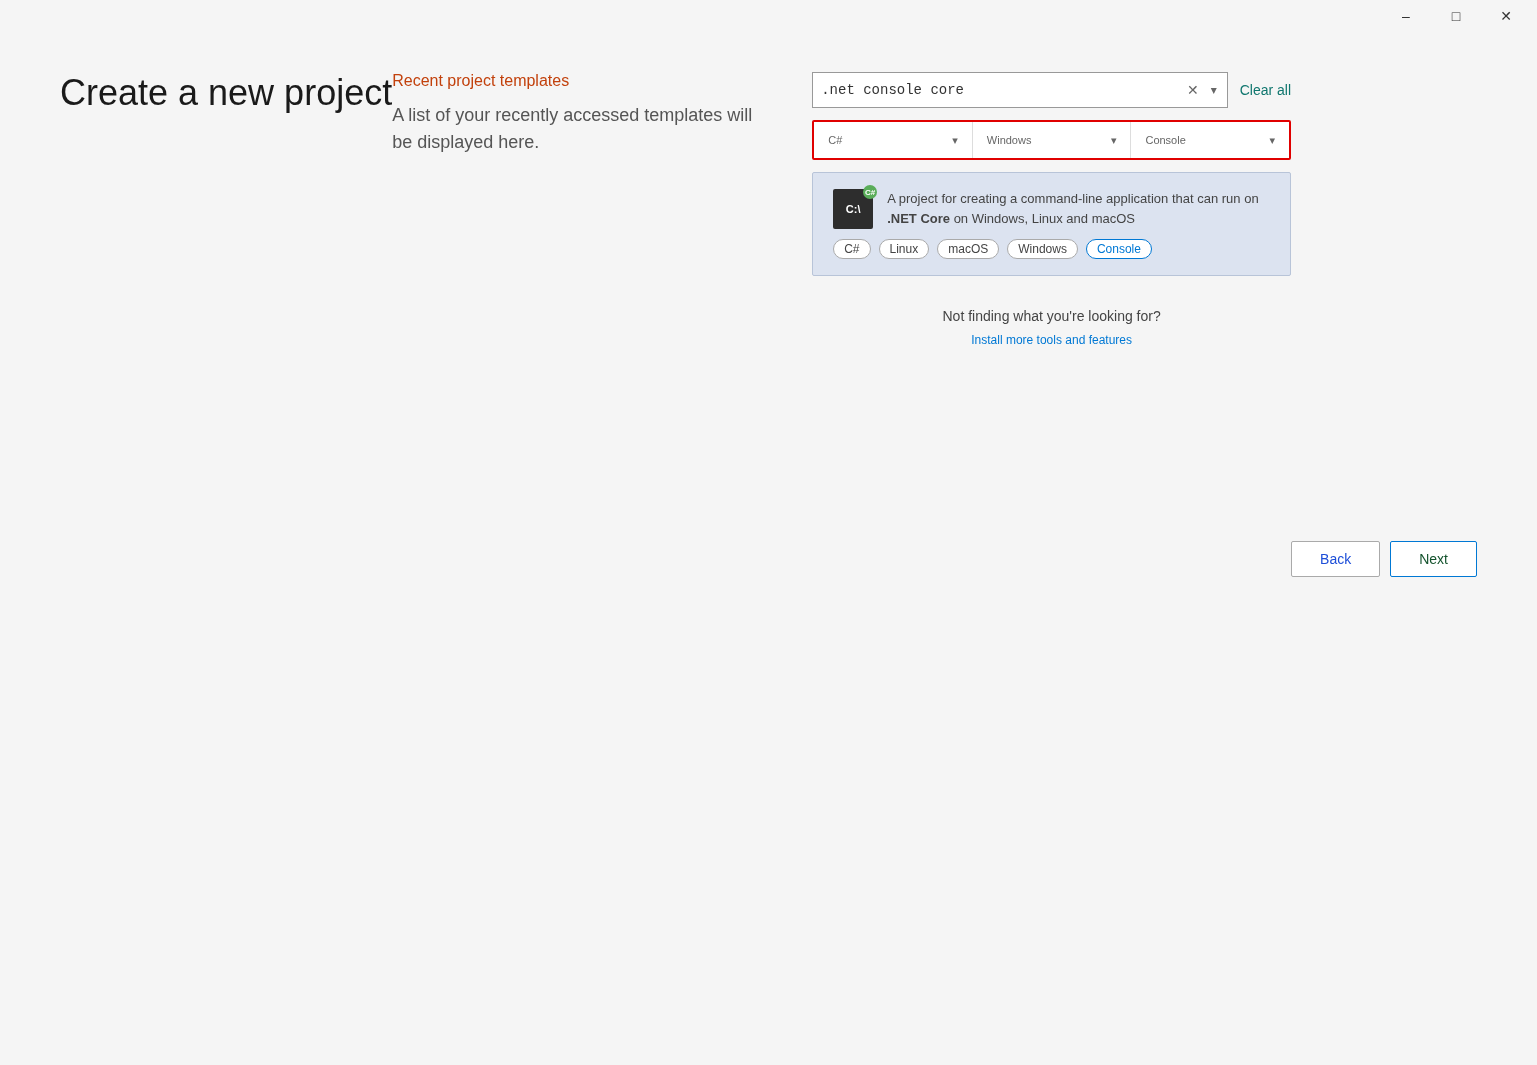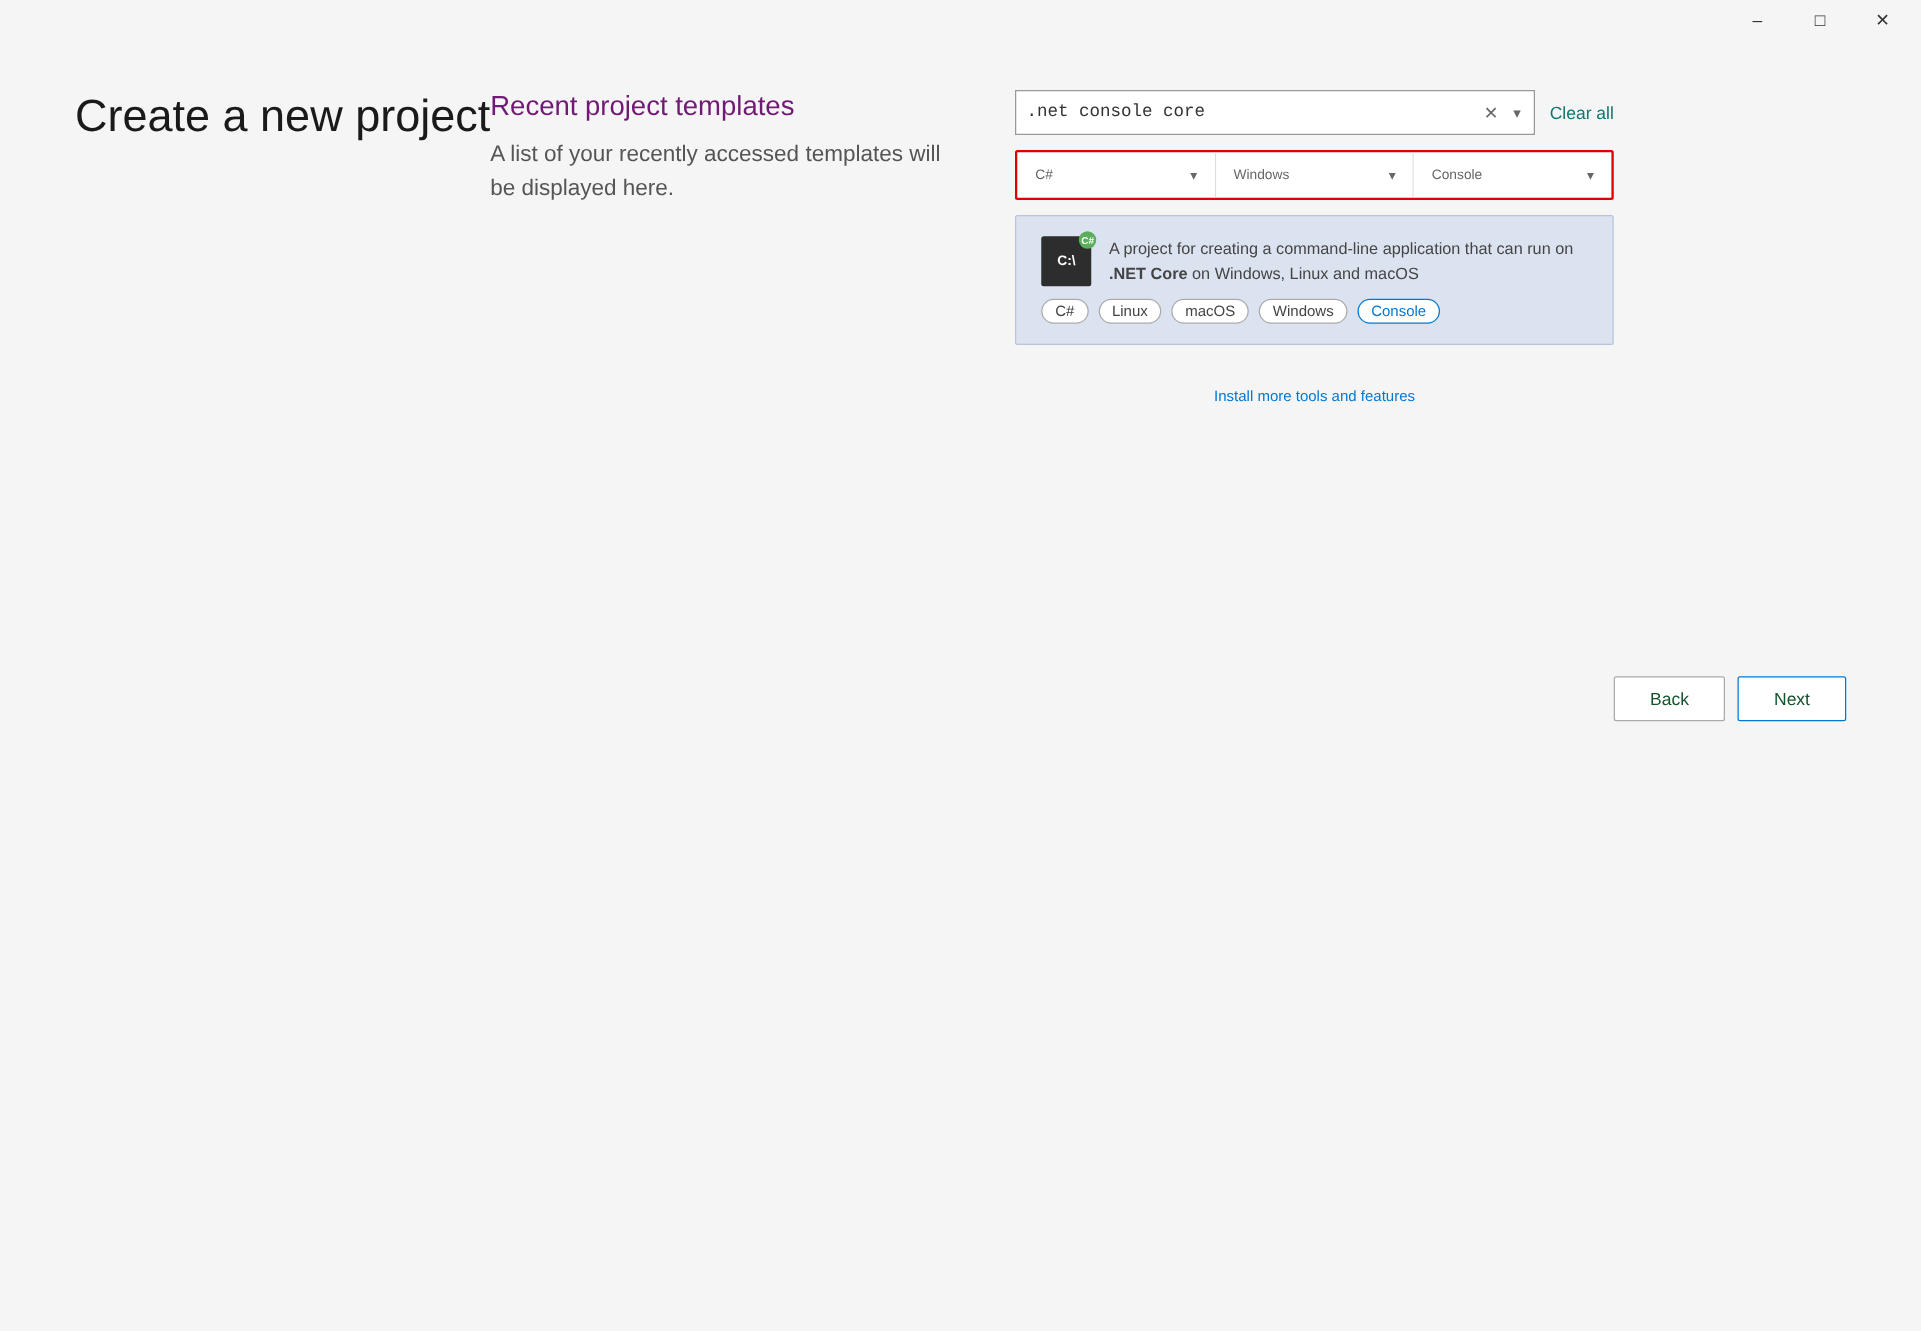--- a/index.html
+++ b/index.html
@@ -62,23 +62,23 @@
       gap: 40px;
       flex: 1;
     }
 
     .left-panel {
       width: 380px;
       flex-shrink: 0;
     }
 
     .recent-title {
-      font-size: 22px;
+      font-size: 16px;
       font-weight: 400;
-      color: #701a75;
+      color: #c2410c;
       margin-bottom: 12px;
     }
 
     .recent-desc {
       font-size: 18px;
       color: #555;
       line-height: 1.5;
     }
 
     .right-panel {
@@ -305,21 +305,21 @@
       padding: 0 28px;
       font-size: 14px;
       font-family: 'Segoe UI', sans-serif;
       cursor: pointer;
       border-radius: 2px;
     }
 
     .back-btn {
       background: white;
       border: 1px solid #aaa;
-      color: #14532d;
+      color: #1d4ed8;
     }
 
     .next-btn {
       background: white;
       border: 1px solid #0078d4;
       color: #14532d;
     }
   </style>
 </head>
 <body>
@@ -385,20 +385,21 @@
               <span class="tag">C#</span>
               <span class="tag">Linux</span>
               <span class="tag">macOS</span>
               <span class="tag">Windows</span>
               <span class="tag highlighted">Console</span>
             </div>
           </div>
         </div>
 
         <div class="not-finding">
+          <div class="not-finding-text">Not finding what you're looking for?</div>
           <button class="install-link">Install more tools and features</button>
         </div>
 
       </div>
     </div>
 
     <div class="footer">
       <button class="footer-btn back-btn">Back</button>
       <button class="footer-btn next-btn">Next</button>
     </div>

